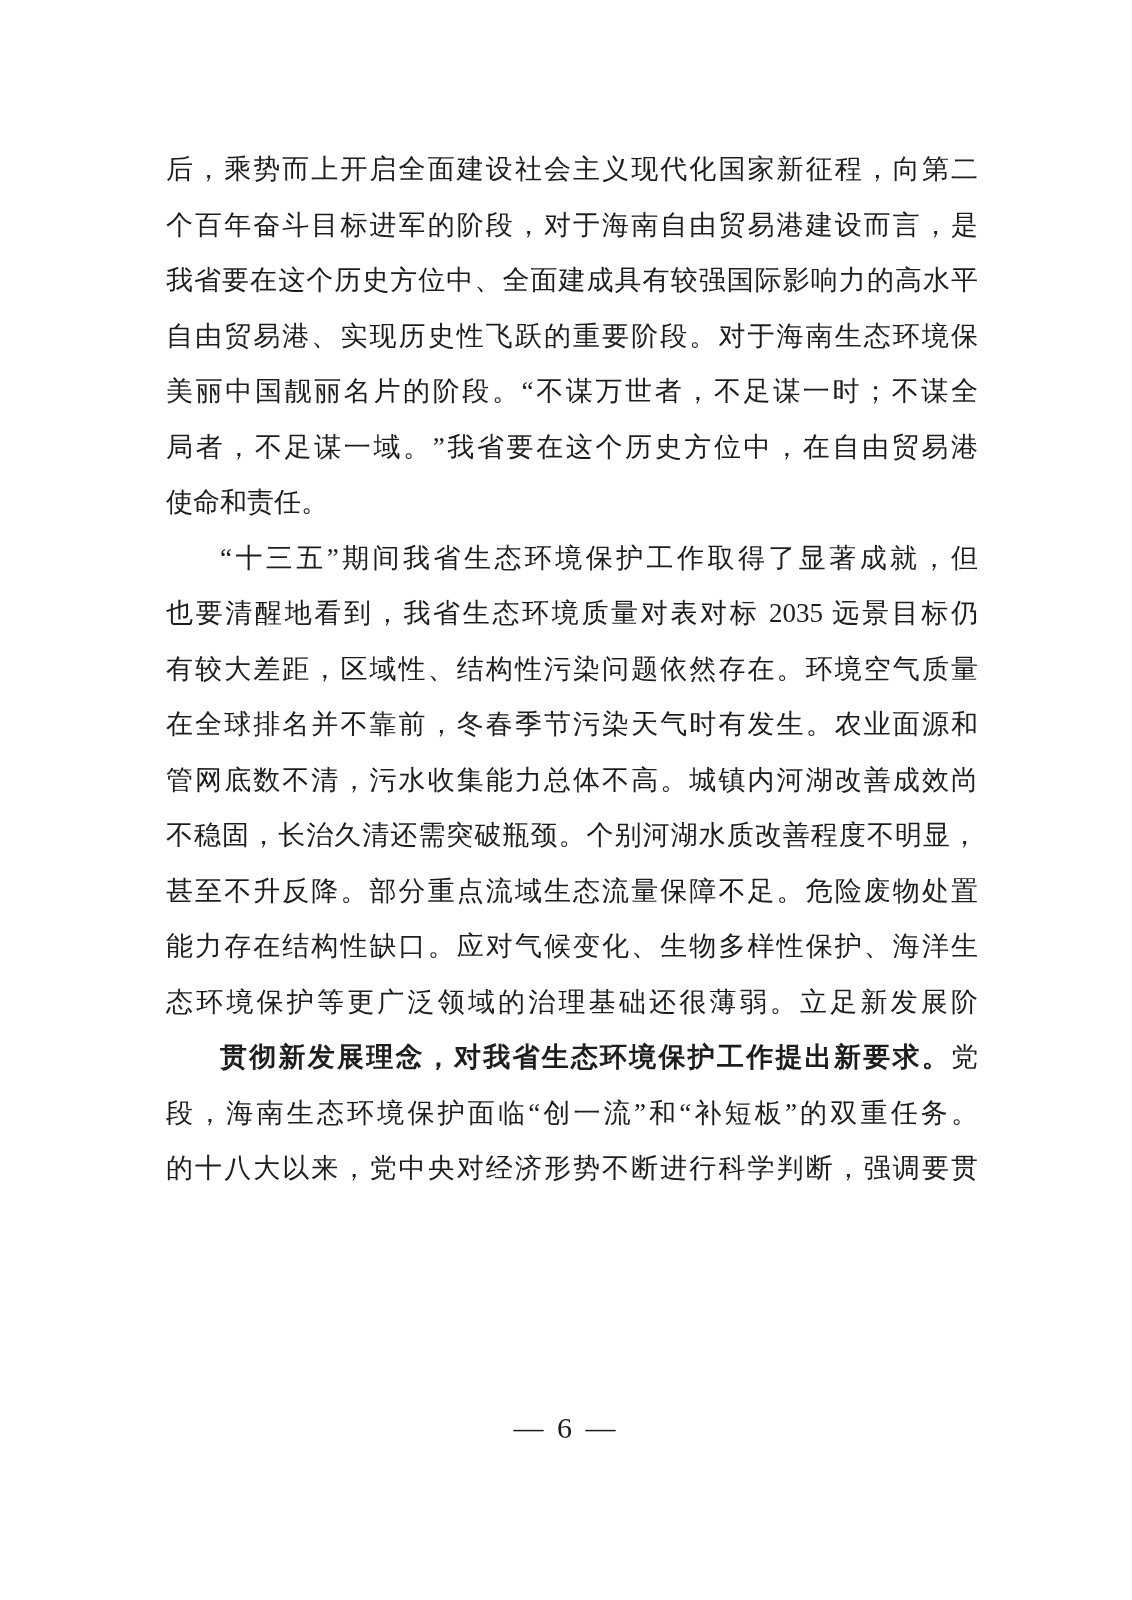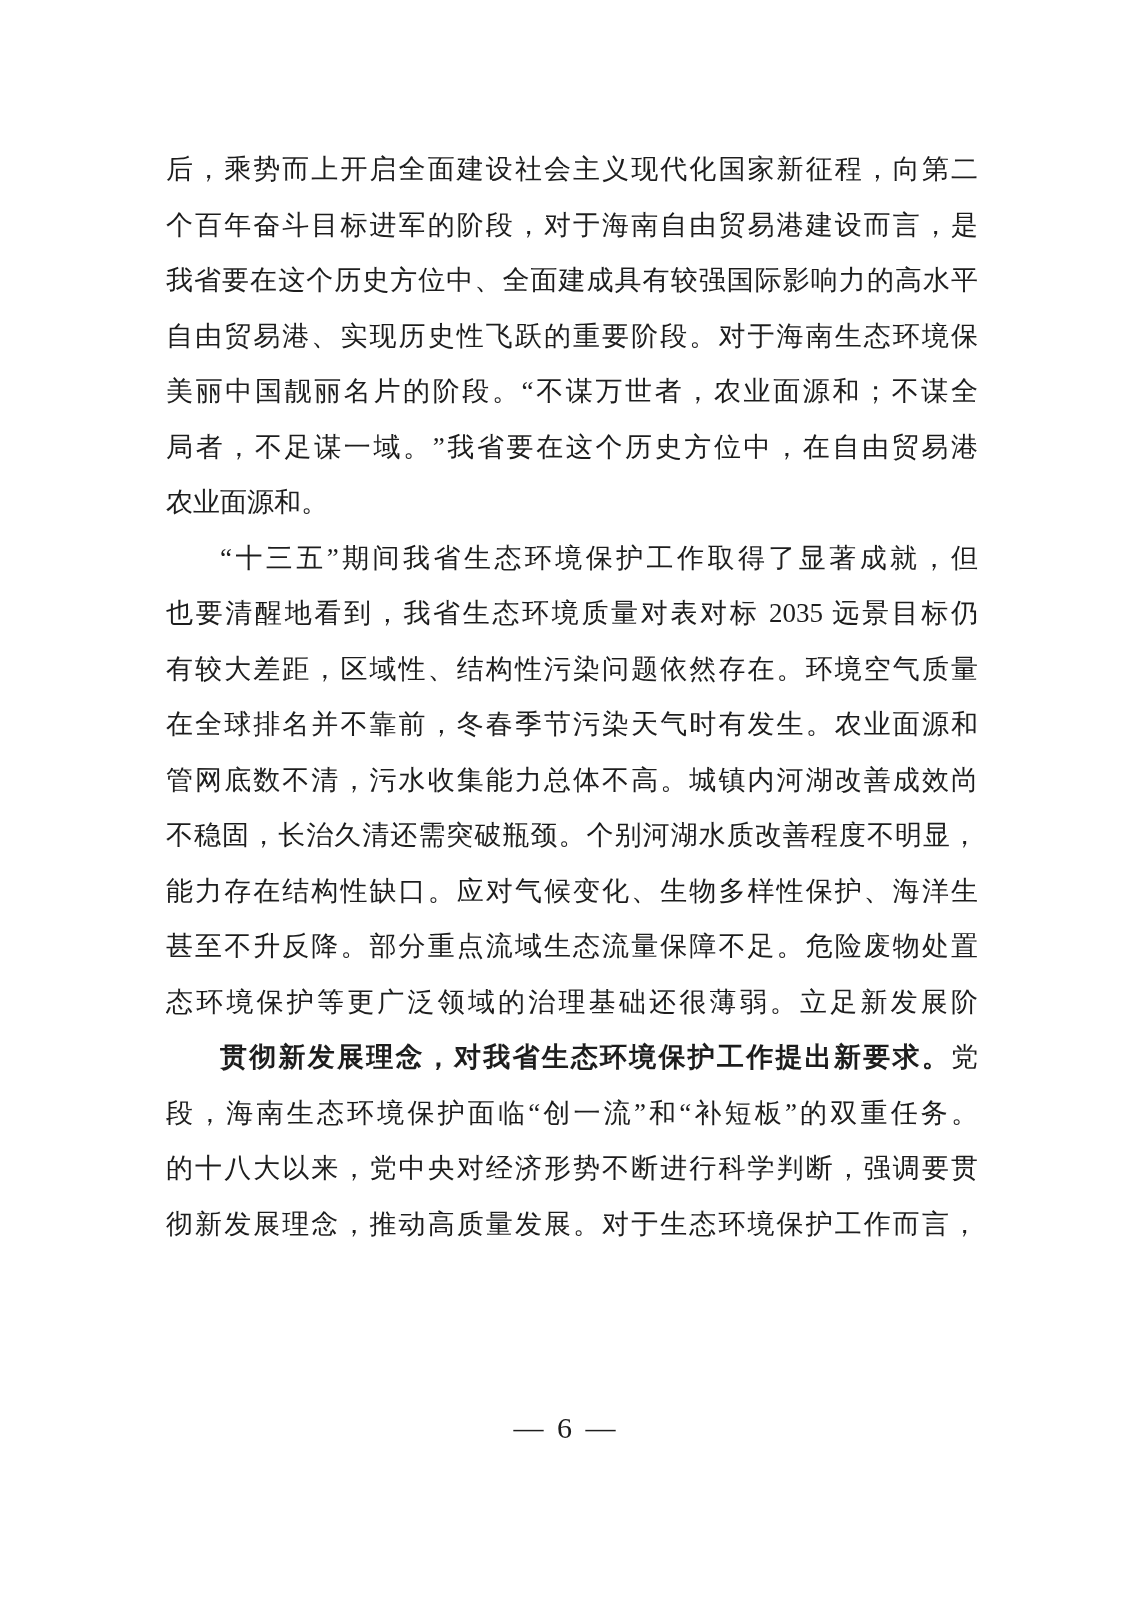--- a/index.html
+++ b/index.html
@@ -55,31 +55,30 @@
 </style>
 </head>
 <body>
 
 <div class="page">
   <div class="body-text">
       <div class="line">后，乘势而上开启全面建设社会主义现代化国家新征程，向第二</div>
       <div class="line">个百年奋斗目标进军的阶段，对于海南自由贸易港建设而言，是</div>
       <div class="line">我省要在这个历史方位中、全面建成具有较强国际影响力的高水平</div>
       <div class="line">自由贸易港、实现历史性飞跃的重要阶段。对于海南生态环境保</div>
-      <div class="line">美丽中国靓丽名片的阶段。“不谋万世者，农业面源和；不谋全</div>
+      <div class="line">美丽中国靓丽名片的阶段。“不谋万世者，不足谋一时；不谋全</div>
       <div class="line">局者，不足谋一域。”我省要在这个历史方位中，在自由贸易港</div>
-      <div class="line para-end">农业面源和。</div>
+      <div class="line para-end">使命和责任。</div>
       <div class="line indent">“十三五”期间我省生态环境保护工作取得了显著成就，但</div>
       <div class="line">也要清醒地看到，我省生态环境质量对表对标 2035 远景目标仍</div>
       <div class="line">有较大差距，区域性、结构性污染问题依然存在。环境空气质量</div>
       <div class="line">在全球排名并不靠前，冬春季节污染天气时有发生。农业面源和</div>
       <div class="line">管网底数不清，污水收集能力总体不高。城镇内河湖改善成效尚</div>
       <div class="line">不稳固，长治久清还需突破瓶颈。个别河湖水质改善程度不明显，</div>
+      <div class="line">甚至不升反降。部分重点流域生态流量保障不足。危险废物处置</div>
       <div class="line">能力存在结构性缺口。应对气候变化、生物多样性保护、海洋生</div>
-      <div class="line">甚至不升反降。部分重点流域生态流量保障不足。危险废物处置</div>
       <div class="line">态环境保护等更广泛领域的治理基础还很薄弱。立足新发展阶</div>
       <div class="line indent"><span class="bold-lead">贯彻新发展理念，对我省生态环境保护工作提出新要求。</span>党</div>
       <div class="line">段，海南生态环境保护面临“创一流”和“补短板”的双重任务。</div>
       <div class="line">的十八大以来，党中央对经济形势不断进行科学判断，强调要贯</div>
-      <div class="line">彻新发展理念，推动高质量发展。对于生态环境保护工作而言，</div>
     </div>
   <div class="page-number">— 6 —</div>
 </div>
 
 </body></html>

